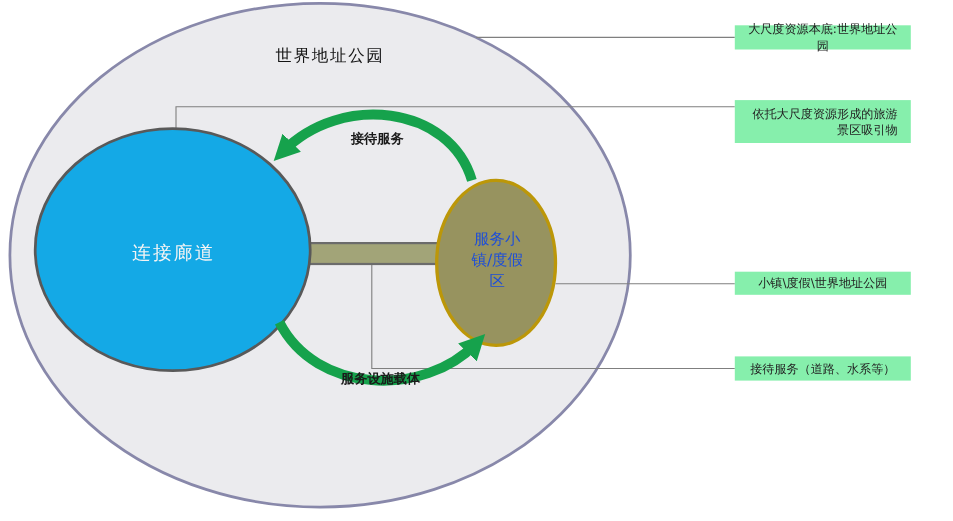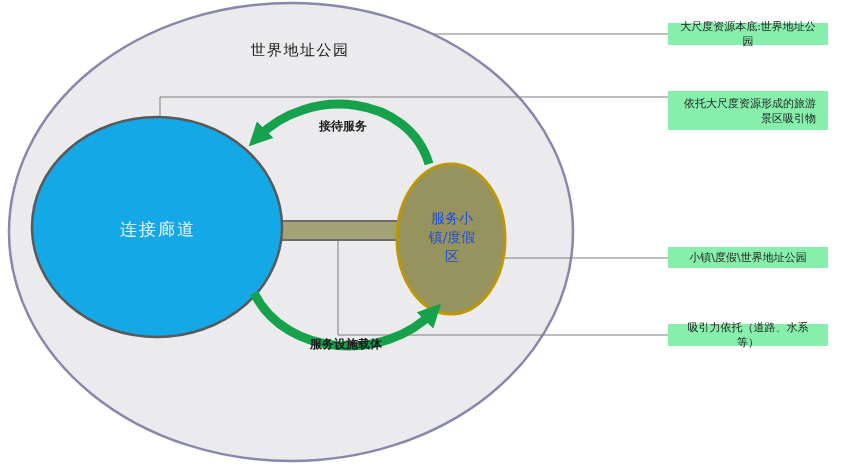--- a/index.html
+++ b/index.html
@@ -98,15 +98,15 @@
     <span>区</span>
   </div>
 
   <div class="txt arc-label arc-top">接待服务</div>
 
   <div class="txt arc-label arc-bottom">服务设施载体</div>
 
   <div class="note note1">大尺度资源本底:世界地址公园</div>
   <div class="note note2">依托大尺度资源形成的旅游景区吸引物</div>
   <div class="note note3">小镇\度假\世界地址公园</div>
-  <div class="note note4">吸引力依托（道路、水系等）</div>
+  <div class="note note4">接待服务（道路、水系等）</div>
 
 </div>
 
 </body></html>

